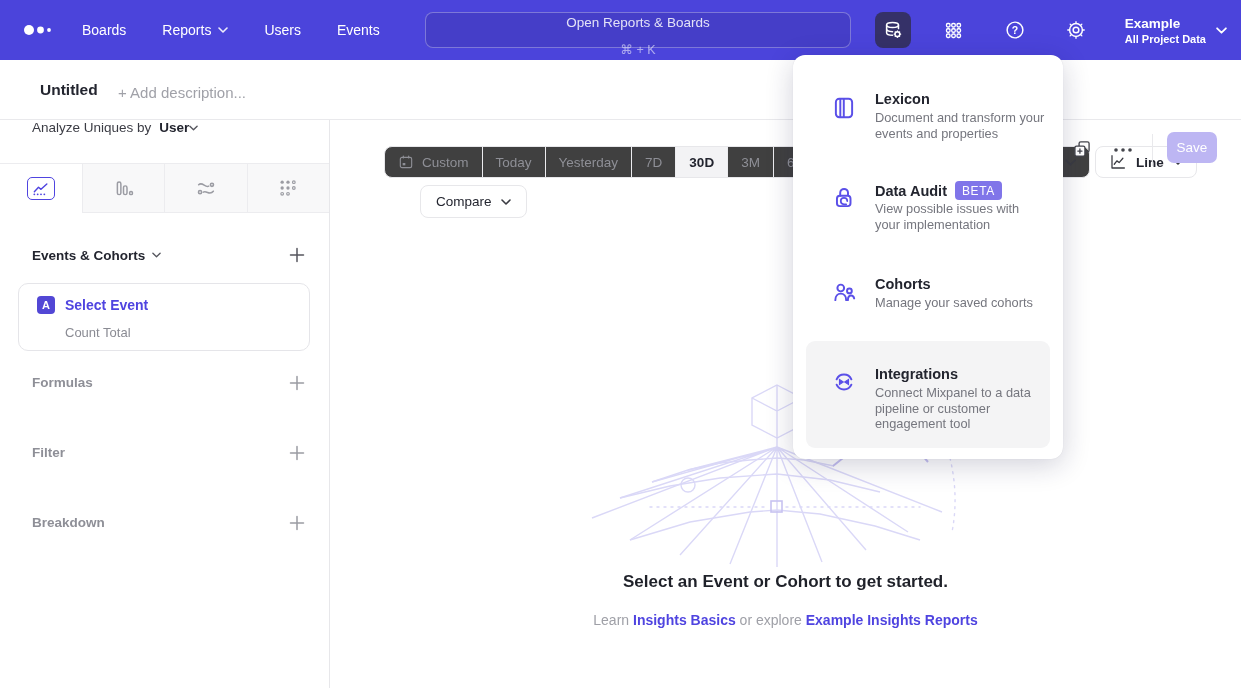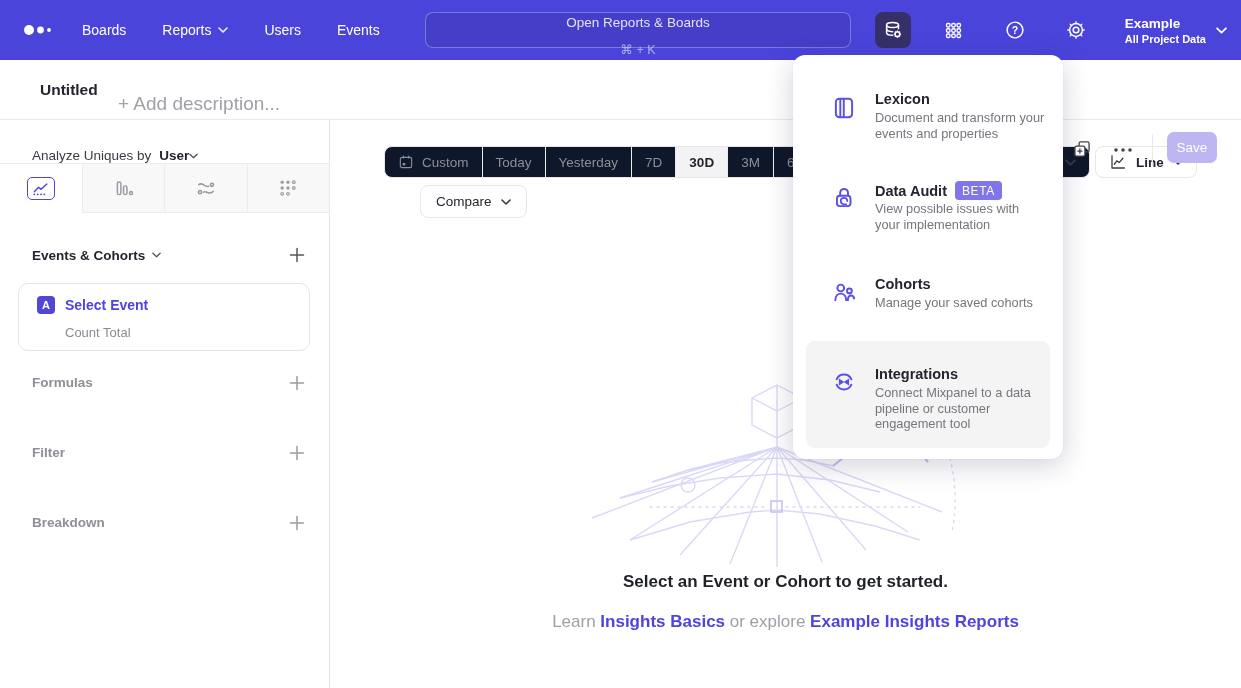--- a/index.html
+++ b/index.html
@@ -24,34 +24,34 @@
   .icon-btn.active { background:#353168; }
   .project { display:flex; align-items:center; gap:10px; cursor:pointer; margin-left:6px; }
   .project .l1 { color:#fff; font-size:13.5px; font-weight:700; line-height:17px; }
   .project .l2 { color:#fff; font-size:11px; font-weight:700; line-height:14px; }
 
   
   .rheader { position:absolute; left:0; top:60px; width:1241px; height:60px;
     background:#fff; border-bottom:1px solid #E9E9EC; z-index:5; }
   .rtitle { position:absolute; left:40px; top:0; height:60px; display:flex; align-items:center;
     font-size:15.5px; font-weight:700; color:#23252F; cursor:text; }
-  .rdesc { position:absolute; left:118px; top:12px; height:64px; display:flex; align-items:center;
-    font-size:19px; color:#A0A1A8; cursor:text; }
+  .rdesc { position:absolute; left:118px; top:0; height:64px; display:flex; align-items:center;
+    font-size:15px; color:#A0A1A8; cursor:text; }
   .h-copy { position:absolute; left:1072px; top:79px; cursor:pointer; }
   .h-more { position:absolute; left:1112px; top:84px; cursor:pointer; }
   .h-div { position:absolute; left:1152px; top:74px; width:1px; height:32px; background:#E9E9EC; }
   .save-btn { position:absolute; left:1167px; top:72px; width:50px; height:31px;
     background:#BDB6F3; color:#fff; border:none; border-radius:7px; font-size:13.5px; font-weight:500;
     font-family:inherit; cursor:default; }
 
   
   .sidebar { position:absolute; left:0; top:120px; width:330px; height:568px;
     background:#fff; border-right:1px solid #E7E7EA; z-index:4; }
   .analyze { position:absolute; left:0; top:0; width:100%; height:44px; border-bottom:1px solid #ECECEF;
-    display:flex; align-items:flex-end; padding-left:32px; gap:5px; font-size:13.5px; color:#3B3C44; }
+    display:flex; align-items:flex-start; padding-left:32px; gap:5px; font-size:13.5px; color:#3B3C44; }
   .analyze .val { font-weight:700; color:#23252F; margin-left:3px; display:flex; align-items:center; cursor:pointer; }
   .tabsrow { position:absolute; left:0; top:44px; width:100%; height:49px; display:flex; }
   .ctab { flex:1; display:flex; align-items:center; justify-content:center; cursor:pointer;
     background:#F8F8F9; border-bottom:1px solid #ECECEF; border-left:1px solid #ECECEF; color:#9B9CA3; }
   .ctab.active { background:#fff; border-bottom:1px solid transparent; border-left:none; color:#4F44E0; }
   .ctab.active .frame { border:1.6px solid #4F44E0; border-radius:5px; padding:2px 3px; }
   .sec-head { position:absolute; left:32px; right:24px; height:28px; display:flex; align-items:center; }
   .sec-head .t { font-size:13.5px; font-weight:700; color:#23252F; display:flex; align-items:center; gap:7px; cursor:pointer; }
   .sec-head .plus { margin-left:auto; cursor:pointer; color:#55565E; }
   .sec-row { position:absolute; left:32px; right:24px; height:28px; display:flex; align-items:flex-start; }
@@ -59,38 +59,38 @@
   .sec-row .plus { margin-left:auto; cursor:pointer; color:#9B9CA3; }
   .event-card { position:absolute; left:18px; top:163px; width:292px; height:68px;
     background:#fff; border:1px solid #E5E5E9; border-radius:10px; cursor:pointer; }
   .badge-a { position:absolute; left:18px; top:12px; width:18px; height:18px; background:#5247D5;
     border-radius:4px; color:#fff; font-size:11px; font-weight:700; display:flex; align-items:center; justify-content:center; }
   .ev-title { position:absolute; left:46px; top:13px; font-size:14px; font-weight:600; color:#4F44E0; }
   .ev-sub { position:absolute; left:46px; top:41px; font-size:13px; color:#8A8B93; }
 
   
   .main { position:absolute; left:330px; top:120px; width:911px; height:568px; background:#fff; }
-  .seg { position:absolute; left:54px; top:26px; width:706px; height:32px; background:#0f172a;
+  .seg { position:absolute; left:54px; top:26px; width:706px; height:32px; background:#404040;
     border:1px solid #E7E7EA; border-radius:8px; display:flex; align-items:stretch; overflow:hidden; }
   .seg .cell { display:flex; align-items:center; justify-content:center; padding:0 13px;
     font-size:13.5px; color:#8E8F96; border-left:1px solid #ECECEF; cursor:pointer; white-space:nowrap; }
   .seg .cell:first-child { border-left:none; gap:8px; }
   .seg .cell.on { background:#F3F3F5; color:#23252F; font-weight:700; }
   .seg .spacer { flex:1; border-left:1px solid #ECECEF; }
   .seg .cap { width:38px; display:flex; align-items:center; justify-content:center; border-left:1px solid #ECECEF; cursor:pointer; color:#3A3B42; }
   .line-btn { position:absolute; left:765px; top:26px; height:32px; padding:0 13px;
     background:#fff; border:1px solid #E7E7EA; border-radius:8px; display:flex; align-items:center; gap:9px;
     font-size:13.5px; font-weight:700; color:#23252F; cursor:pointer; }
   .compare-btn { position:absolute; left:54px; top:65px; height:33px; padding:0 15px;
     background:#fff; border:1px solid #E7E7EA; border-radius:8px; display:flex; align-items:center; gap:9px;
     font-size:13.5px; font-weight:500; color:#23252F; cursor:pointer;margin-left:36px; }
   .wire { position:absolute; left:260px; top:230px; pointer-events:none; }
   .es-title { position:absolute; left:0; width:100%; top:452px; text-align:center;
     font-size:17px; font-weight:700; color:#1F2129; }
-  .es-line { position:absolute; left:0; width:100%; top:492px; text-align:center; font-size:17px; color:#9FA0A7; }
+  .es-line { position:absolute; left:0; width:100%; top:492px; text-align:center; font-size:14px; color:#9FA0A7; }
   .es-line a { color:#4F44E0; font-weight:600; text-decoration:none; cursor:pointer; }
 
   
   .popup { position:absolute; left:793px; top:55px; width:270px; height:404px; background:#fff;
     border-radius:12px; box-shadow:0 6px 28px rgba(25,25,70,.20), 0 0 1px rgba(25,25,70,.15); z-index:60; }
   .mi-icon { position:absolute; left:38px; width:26px; height:26px; color:#5A4FE8; }
   .mi-title { position:absolute; left:82px; font-size:14.5px; font-weight:700; color:#23252F; display:flex; align-items:center; gap:8px; }
   .mi-desc { position:absolute; left:82px; right:16px; font-size:12.8px; line-height:15.5px; color:#75767E; }
   .beta { background:#8075E9; color:#fff; font-size:12px; font-weight:400; letter-spacing:.6px;
     padding:2.5px 7px; border-radius:4px; }

